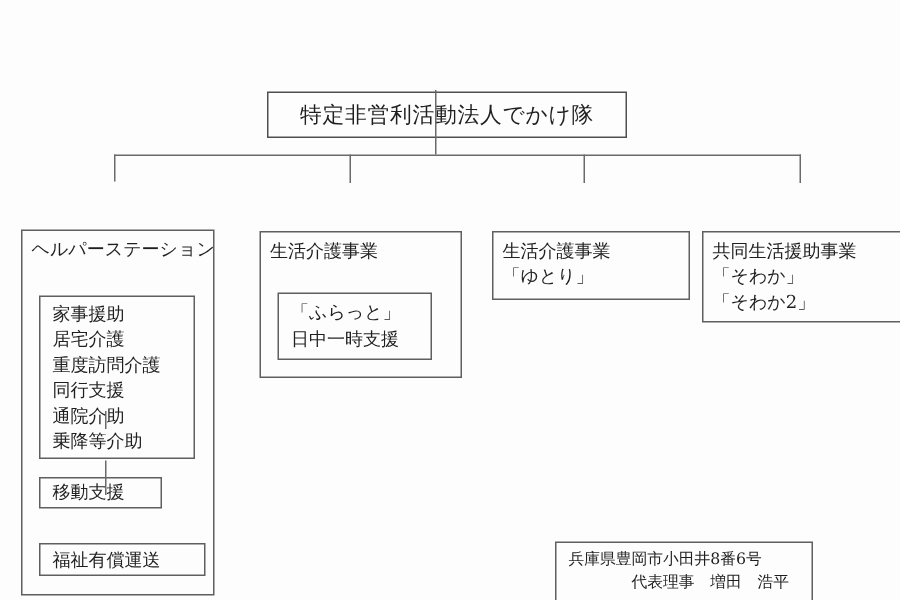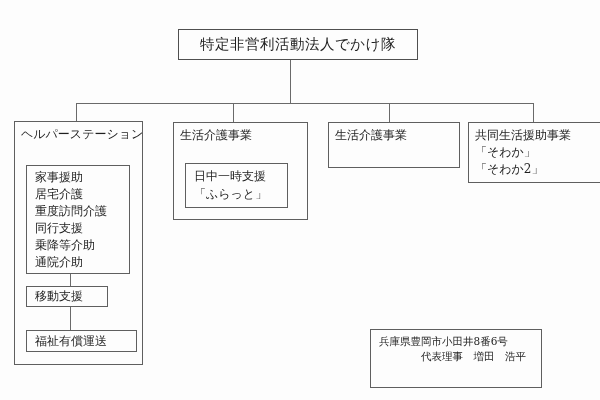--- a/index.html
+++ b/index.html
@@ -14,20 +14,21 @@
     background: #fdfdfd;
     font-family: "DejaVu Serif", "Liberation Serif", serif;
     color: #1f1f1f;
     overflow: hidden;
   }
   .box {
     position: absolute;
     border: 1px solid #5f5f5f;
     background: #fdfdfd;
     box-sizing: border-box;
+    margin-top: 32px;
   }
   .line {
     position: absolute;
     background: #6a6a6a;
   }
   .root-box {
     left: 178px; top: 29px; width: 240px; height: 31px;
     display: flex; align-items: center; justify-content: center;
     font-size: 14.5px; letter-spacing: 0.5px;
     border-color: #4f4f4f;
@@ -79,22 +80,22 @@
     <div class="branch-title">
       <div>ヘルパーステーション</div>
     </div>
   </div>
 
   <div class="box services-box">
     <div>家事援助</div>
     <div>居宅介護</div>
     <div>重度訪問介護</div>
     <div>同行支援</div>
+    <div>通院介助</div>
     <div>乗降等介助</div>
-    <div>通院介助</div>
   </div>
 
   <div class="line" style="left:70px; top:274px; width:1px; height:12px;"></div>
 
   <div class="box flex-center-left" style="left:26px; top:286px; width:82px; height:21px;">
     <span>移動支援</span>
   </div>
 
   <div class="line" style="left:70px; top:307px; width:1px; height:23px;"></div>
 
@@ -102,27 +103,28 @@
     <span>福祉有償運送</span>
   </div>
 
   <div class="box" style="left:173px; top:122px; width:135px; height:98px;">
     <div class="branch-title">
       <div>生活介護事業</div>
     </div>
   </div>
 
   <div class="box" style="left:185px; top:163px; width:103px; height:45px; font-size:12px; line-height:18px; padding:3px 0 0 8px;">
+    <div>「ふらっと」</div>
     <div>日中一時支援</div>
-    <div>「ふらっと」</div>
   </div>
 
   <div class="box" style="left:328px; top:122px; width:132px; height:46px;">
     <div class="branch-title">
       <div>生活介護事業</div>
+      <div>「ゆとり」</div>
     </div>
   </div>
 
   <div class="box" style="left:468px; top:122px; width:150px; height:61px;">
     <div class="branch-title">
       <div>共同生活援助事業</div>
       <div>「そわか」</div>
       <div>「そわか2」</div>
     </div>
   </div>

